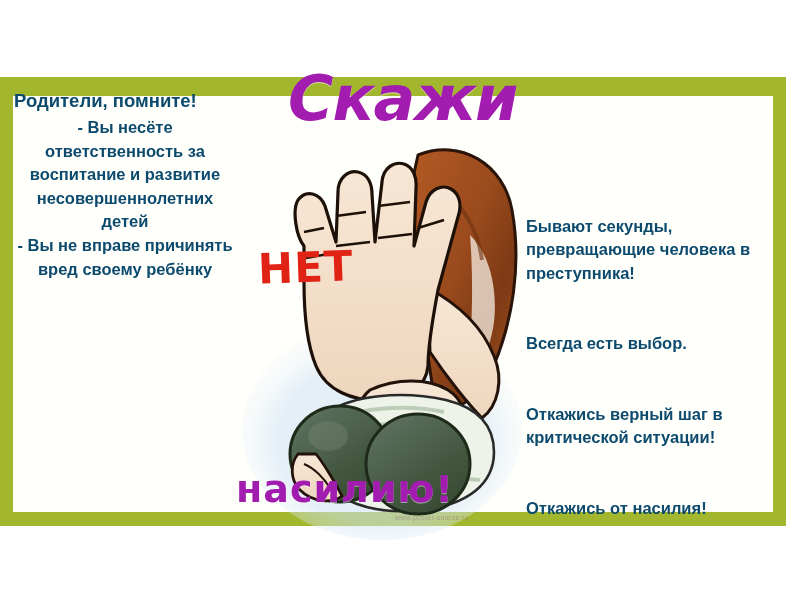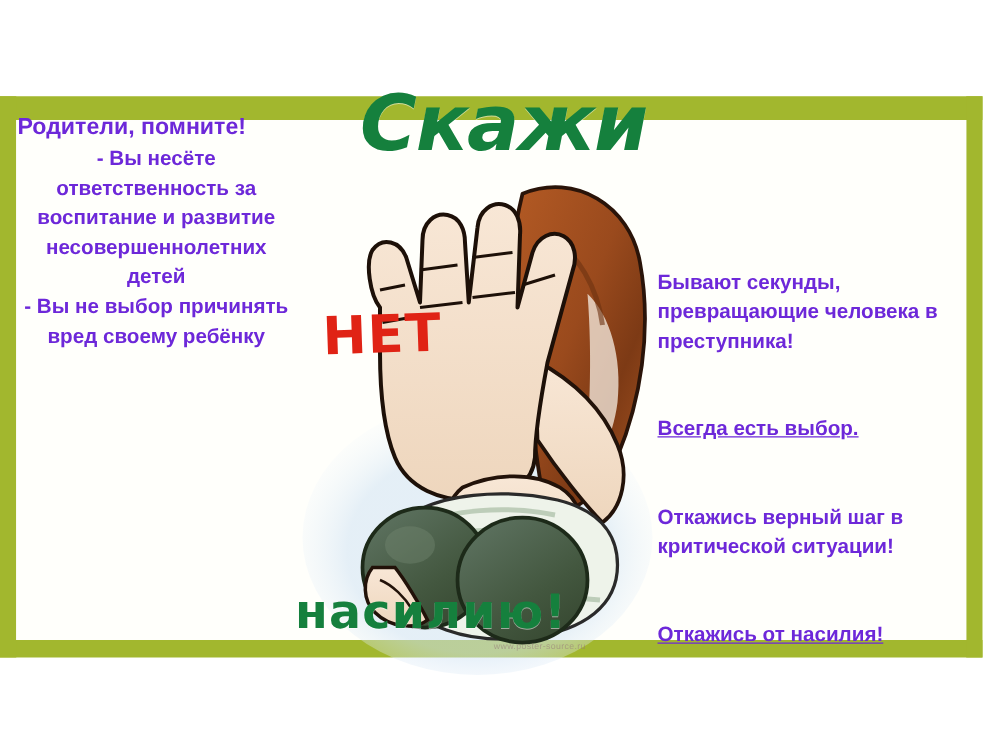--- a/index.html
+++ b/index.html
@@ -31,21 +31,21 @@
   .frame-inner {
     position: absolute;
     left: 13px; top: 96px;
     width: 760px; height: 416px;
     background: #fffffb;
   }
 
   
   .text-col {
     position: absolute;
-    color: #6d28d9;
+    color: #0c4a6e;
     font-weight: bold;
     line-height: 1.42;
   }
   #left-col {
     left: 14px;
     top: 88px;
     width: 222px;
     font-size: 16.5px;
   }
   #left-col .heading {
@@ -55,35 +55,35 @@
   }
   #left-col .para { margin-top: 1px; text-align: center; }
 
   #right-col {
     left: 526px;
     top: 168px;
     width: 258px;
     font-size: 16.5px;
   }
   #right-col .para { margin-bottom: 8px; margin-top: 47px; }
-  #right-col .para.underlined { text-decoration: underline; }
+  #right-col .para.underlined { }
 
   
   #illustration {
     position: absolute;
     left: 232px;
     top: 60px;
     width: 300px;
     height: 480px;
   }
   #art-svg { display: block; width: 300px; height: 480px; }
 
   .red-word {
     position: absolute;
-    color: #15803d;
+    color: #a21caf;
     font-family: "DejaVu Sans", sans-serif;
     font-weight: bold;
     font-style: italic;
     letter-spacing: -1px;
     line-height: 1;
     text-shadow: 0 1px 0 rgba(255,255,255,0.5);
     white-space: nowrap;
   }
   #word-skazhi {
     left: 288px;
@@ -128,21 +128,21 @@
 
   <div class="frame-bar frame-top"></div>
   <div class="frame-bar frame-bottom"></div>
   <div class="frame-bar frame-left"></div>
   <div class="frame-bar frame-right"></div>
   <div class="frame-inner"></div>
 
   <div class="text-col" id="left-col">
     <div class="heading">Родители, помните!</div>
     <div class="para">- Вы несёте ответственность за воспитание и развитие несовершеннолетних детей</div>
-    <div class="para">- Вы не выбор причинять вред своему ребёнку</div>
+    <div class="para">- Вы не вправе причинять вред своему ребёнку</div>
   </div>
 
   <div class="text-col" id="right-col">
     <div class="para">Бывают секунды, превращающие человека в преступника!</div>
     <div class="para underlined">Всегда есть выбор.</div>
     <div class="para">Откажись верный шаг в критической ситуации!</div>
     <div class="para underlined">Откажись от насилия!</div>
   </div>
 
   <div id="illustration">

